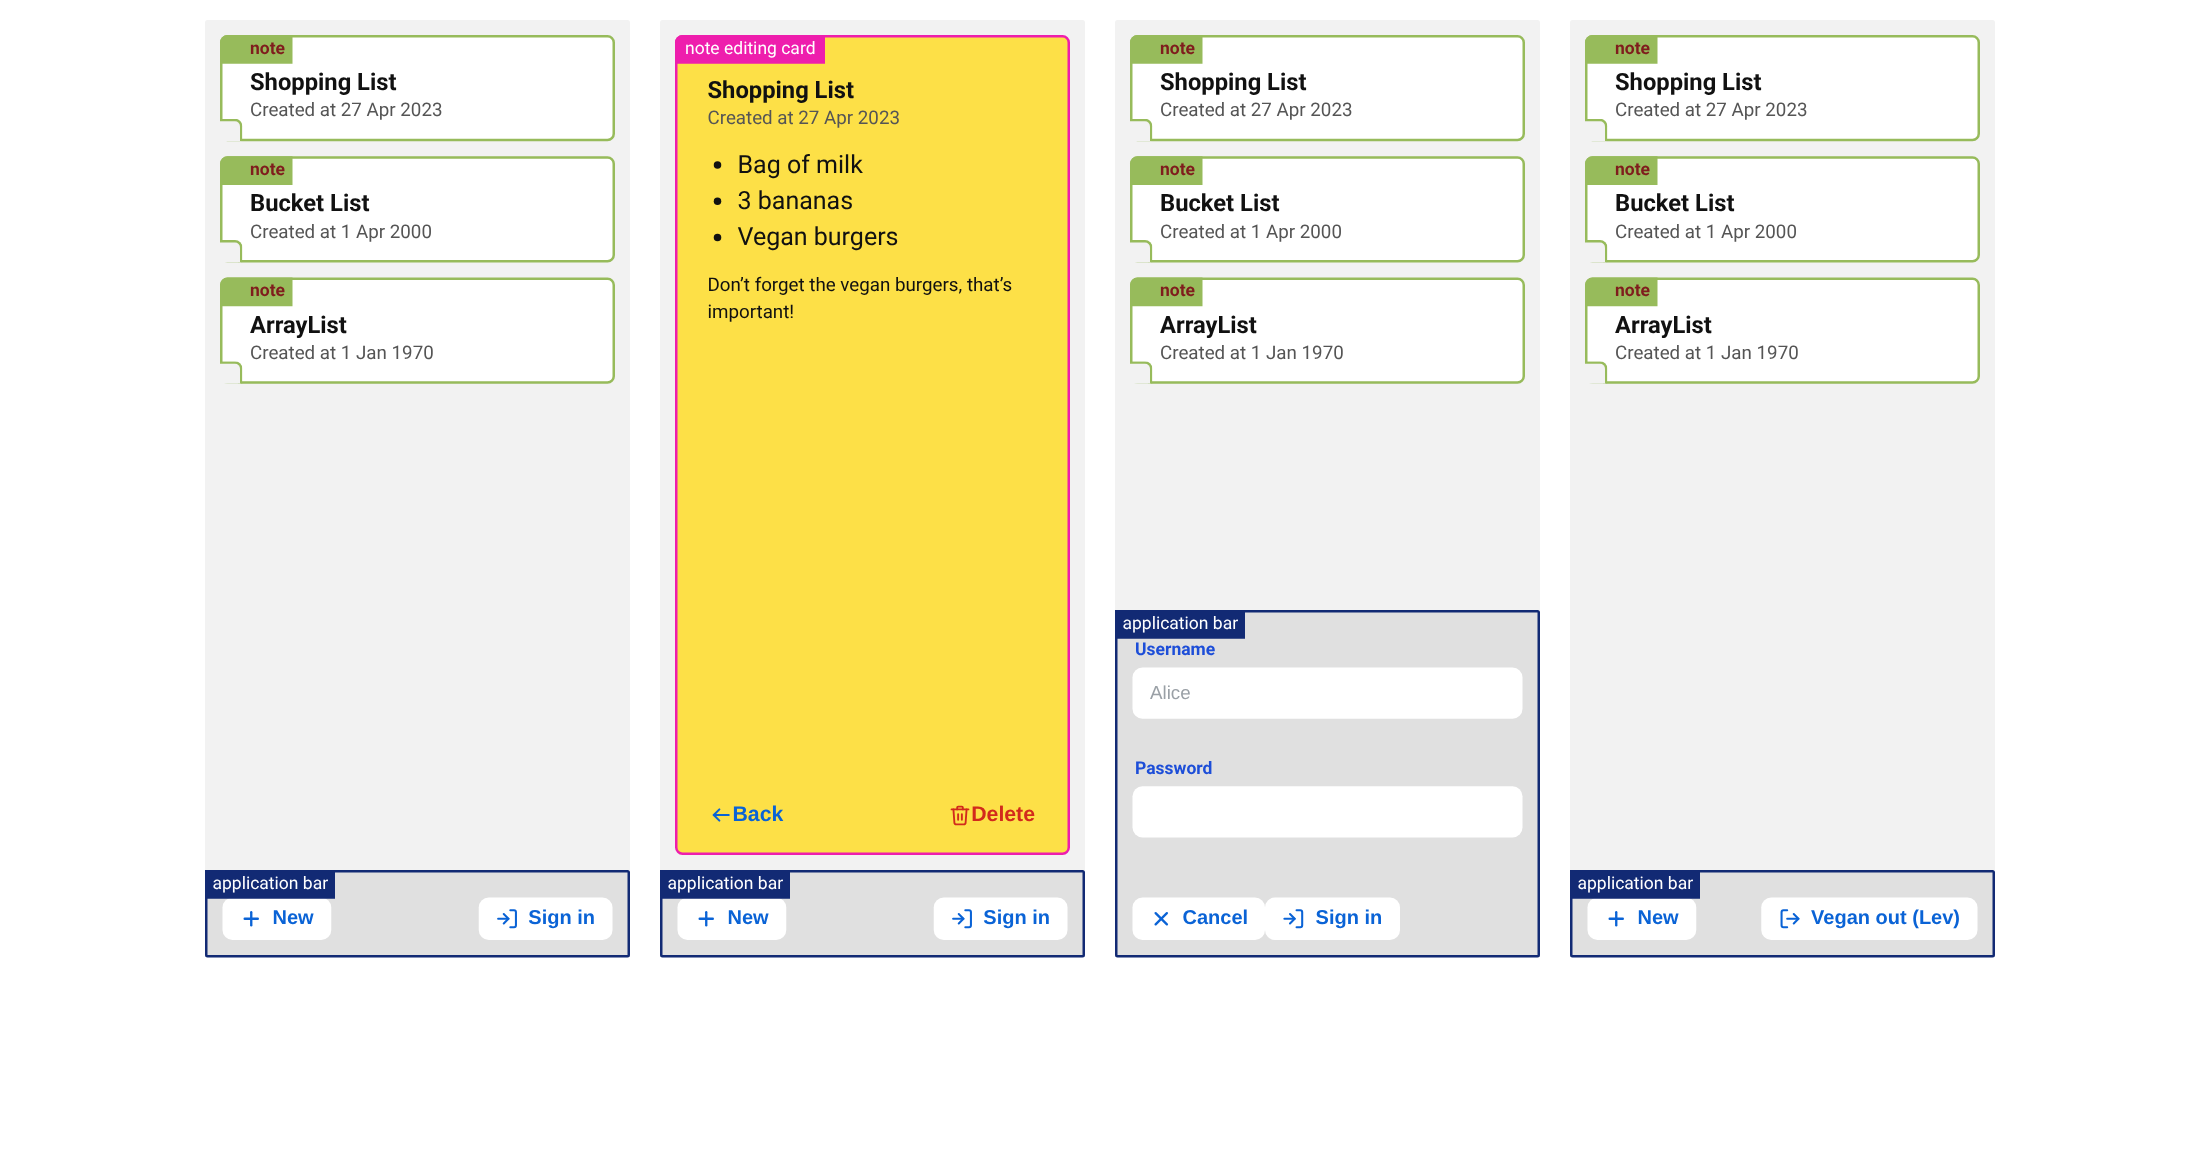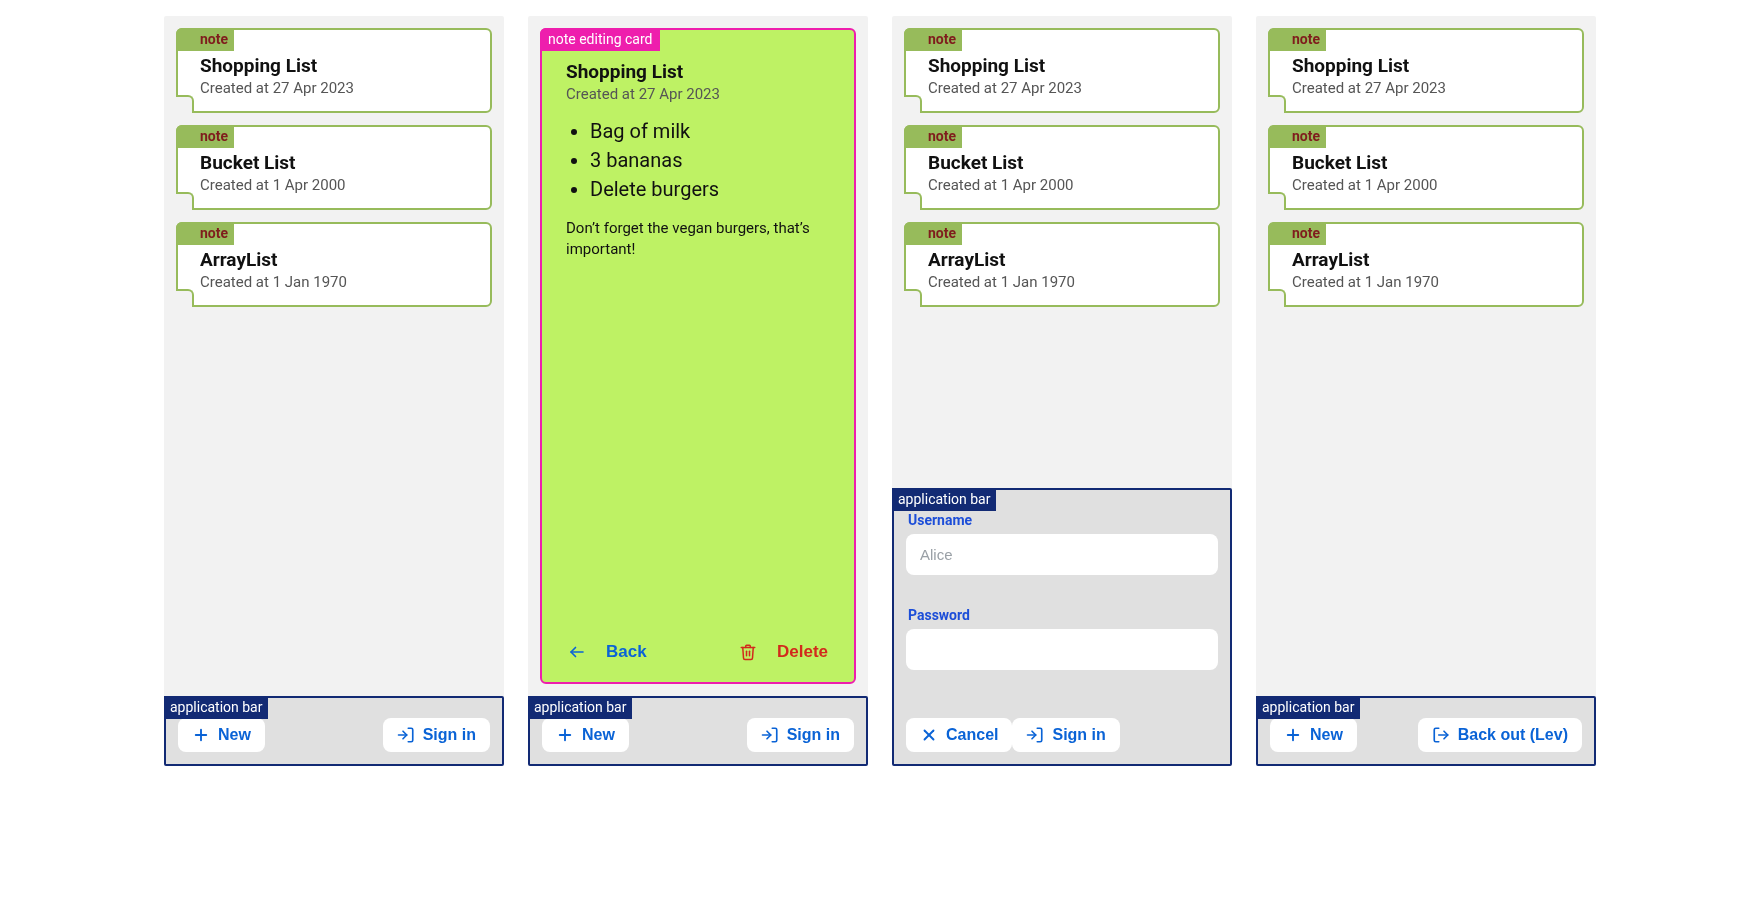--- a/index.html
+++ b/index.html
@@ -69,21 +69,21 @@
     color: #111;
     margin: 6px 0 2px 0;
   }
   .note-meta {
     font-size: 15px;
     color: #555;
   }
   
   .editing-card {
     position: relative;
-    background: #bef264;
+    background: #fde047;
     border: 2px solid #ee1ead;
     border-radius: 6px;
     padding: 22px 24px 16px 24px;
     flex: 1;
     display: flex;
     flex-direction: column;
   }
   .editing-tag {
     position: absolute;
     top: -2px;
@@ -111,21 +111,21 @@
     justify-content: space-between;
     padding-top: 12px;
   }
   .text-btn {
     background: none;
     border: none;
     font-size: 17px;
     font-weight: 600;
     display: inline-flex;
     align-items: center;
-    gap: 20px;
+    gap: 0;
     padding: 4px 2px;
     cursor: pointer;
   }
   .text-btn.blue { color: #0a63d6; }
   .text-btn.red  { color: #d22a1c; }
   .icon { width: 18px; height: 18px; flex-shrink: 0; }
   
   .app-bar {
     position: relative;
     border: 2px solid #122a74;
@@ -248,21 +248,21 @@
   <div class="screen">
     <div class="screen-content">
       <div class="editing-card">
         <span class="editing-tag">note editing card</span>
         <div class="editing-title">Shopping List</div>
         <div class="editing-meta">Created at 27 Apr 2023</div>
         <div class="editing-body">
           <ul>
             <li>Bag of milk</li>
             <li>3 bananas</li>
-            <li>Delete burgers</li>
+            <li>Vegan burgers</li>
           </ul>
           <p>Don’t forget the vegan burgers, that’s important!</p>
         </div>
         <div class="editing-actions">
           <button class="text-btn blue">
             <svg class="icon" viewBox="0 0 24 24" fill="none" stroke="currentColor" stroke-width="2.2" stroke-linecap="round" stroke-linejoin="round">
                 <line x1="20" y1="12" x2="4" y2="12"></line>
                 <polyline points="10 18 4 12 10 6"></polyline>
               </svg>
             <span>Back</span>
@@ -377,18 +377,18 @@
             <line x1="5" y1="12" x2="19" y2="12"></line>
           </svg>
         <span>New</span>
       </button>
       <button class="pill-btn">
         <svg class="icon" viewBox="0 0 24 24" fill="none" stroke="currentColor" stroke-width="2.2" stroke-linecap="round" stroke-linejoin="round">
             <path d="M9 21H5a2 2 0 0 1-2-2V5a2 2 0 0 1 2-2h4"></path>
             <polyline points="16 17 21 12 16 7"></polyline>
             <line x1="21" y1="12" x2="9" y2="12"></line>
           </svg>
-        <span>Back out (Lev)</span>
+        <span>Vegan out (Lev)</span>
       </button>
     </div>
   </div>
 
 </div>
 
 </body></html>

